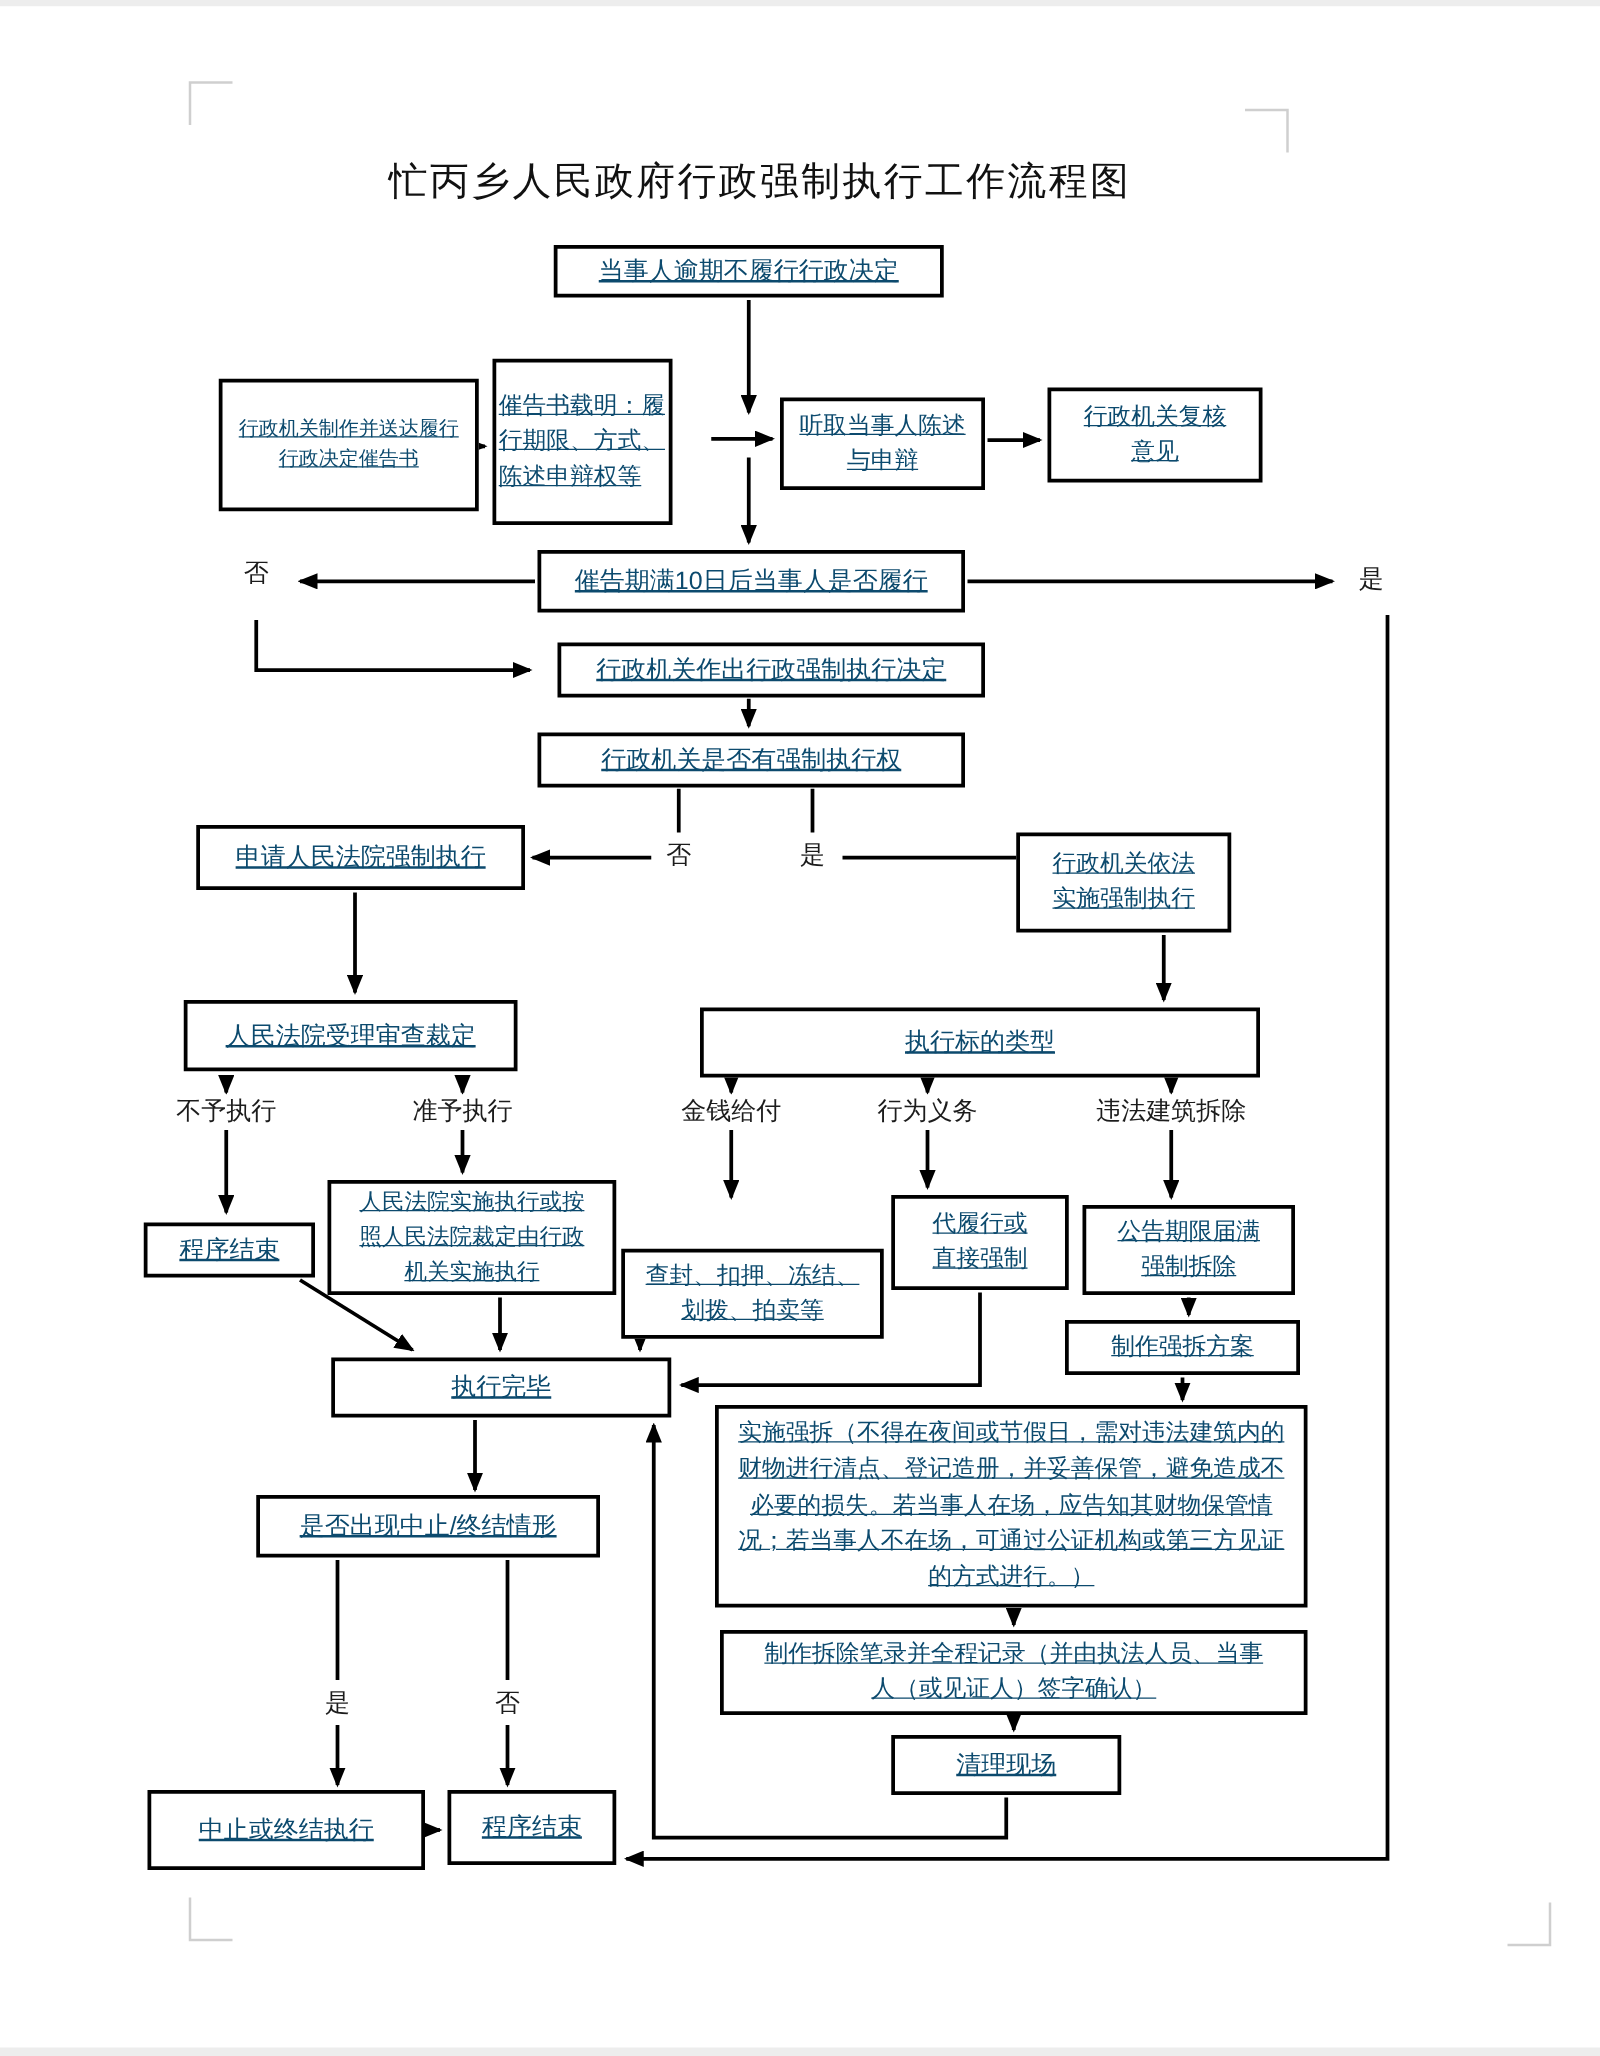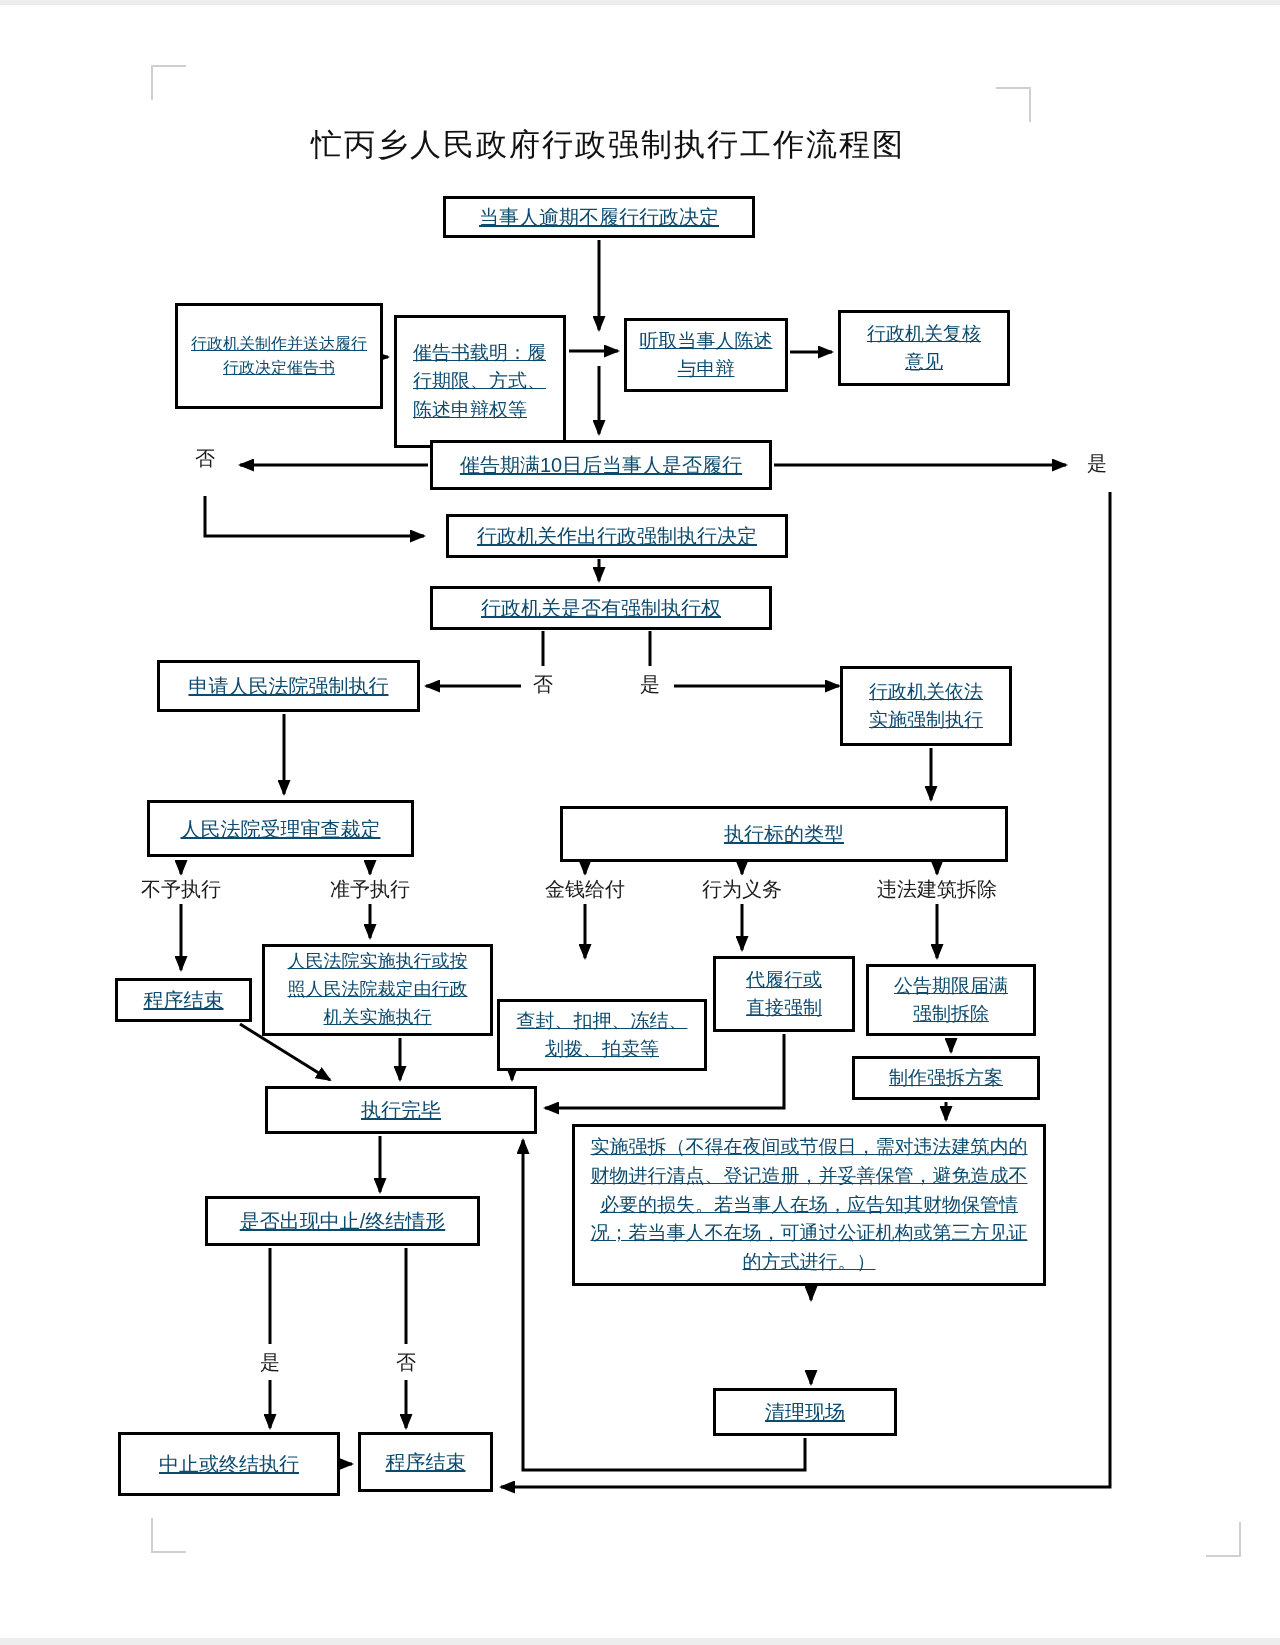--- a/index.html
+++ b/index.html
@@ -81,30 +81,30 @@
       <line x1="336" y1="1464" x2="352" y2="1464" marker-end="url(#ah)"></line>
       <polyline points="805,1438 805,1470 523,1470 523,1140" marker-end="url(#ah)"></polyline>
       <polyline points="1110,492 1110,1487 501,1487" marker-end="url(#ah)"></polyline>
     </g>
   </svg>
 
   <div class="title">忙丙乡人民政府行政强制执行工作流程图</div>
 
   <div class="node" style="left:443px;top:196px;width:312px;height:42px;">当事人逾期不履行行政决定</div>
   <div class="node" style="left:175px;top:303px;width:208px;height:106px;font-size:16px;">行政机关制作并送达履行行政决定催告书</div>
-  <div class="node leftalign" style="left:394px;top:287px;width:172px;height:133px;font-size:19px;padding:4px 16px;margin-top:28px;">催告书载明：履行期限、方式、陈述申辩权等</div>
+  <div class="node leftalign" style="left:394px;top:287px;width:144px;height:133px;font-size:19px;padding:4px 2px;">催告书载明：履行期限、方式、陈述申辩权等</div>
   <div class="node" style="left:624px;top:318px;width:164px;height:74px;font-size:19px;">听取当事人陈述与申辩</div>
   <div class="node" style="left:838px;top:310px;width:172px;height:76px;font-size:19px;padding:2px 20px;">行政机关复核意见</div>
 
   <div class="node" style="left:430px;top:440px;width:342px;height:50px;">催告期满10日后当事人是否履行</div>
   <div class="node" style="left:430px;top:514px;width:342px;height:44px;margin-left:16px;">行政机关作出行政强制执行决定</div>
   <div class="node" style="left:430px;top:586px;width:342px;height:44px;">行政机关是否有强制执行权</div>
 
   <div class="node" style="left:157px;top:660px;width:263px;height:52px;">申请人民法院强制执行</div>
-  <div class="node" style="left:840px;top:666px;width:172px;height:80px;font-size:19px;padding:12px 23px;">行政机关依法实施强制执行</div>
+  <div class="node" style="left:813px;top:666px;width:172px;height:80px;font-size:19px;padding:12px 23px;">行政机关依法实施强制执行</div>
 
   <div class="node" style="left:147px;top:800px;width:267px;height:57px;">人民法院受理审查裁定</div>
   <div class="node" style="left:560px;top:806px;width:448px;height:56px;">执行标的类型</div>
 
   <div class="lbl" style="left:205px;top:458px;">否</div>
   <div class="lbl" style="left:1097px;top:463px;">是</div>
   <div class="lbl" style="left:543px;top:684px;">否</div>
   <div class="lbl" style="left:650px;top:684px;">是</div>
   <div class="lbl" style="left:181px;top:889px;">不予执行</div>
   <div class="lbl" style="left:370px;top:889px;">准予执行</div>
@@ -120,18 +120,19 @@
   <div class="node" style="left:713px;top:956px;width:142px;height:76px;font-size:19px;padding:2px 26px;">代履行或直接强制</div>
   <div class="node" style="left:866px;top:964px;width:170px;height:72px;font-size:19px;padding:2px 22px;">公告期限届满强制拆除</div>
 
   <div class="node" style="left:852px;top:1056px;width:188px;height:44px;font-size:19px;">制作强拆方案</div>
   <div class="node" style="left:265px;top:1086px;width:272px;height:48px;">执行完毕</div>
 
   <div class="node" style="left:572px;top:1124px;width:474px;height:162px;font-size:19px;line-height:1.52;padding:6px 14px;">实施强拆（不得在夜间或节假日，需对违法建筑内的财物进行清点、登记造册，并妥善保管，避免造成不必要的损失。若当事人在场，应告知其财物保管情况；若当事人不在场，可通过公证机构或第三方见证的方式进行。）</div>
 
   <div class="node" style="left:205px;top:1196px;width:275px;height:50px;">是否出现中止/终结情形</div>
 
+  <div class="node" style="left:576px;top:1304px;width:470px;height:68px;font-size:19px;padding:2px 30px;">制作拆除笔录并全程记录（并由执法人员、当事人（或见证人）签字确认）</div>
   <div class="node" style="left:713px;top:1388px;width:184px;height:48px;">清理现场</div>
 
   <div class="node" style="left:118px;top:1432px;width:222px;height:64px;">中止或终结执行</div>
   <div class="node" style="left:358px;top:1432px;width:135px;height:60px;">程序结束</div>
 
 </div>
 
 </body></html>

